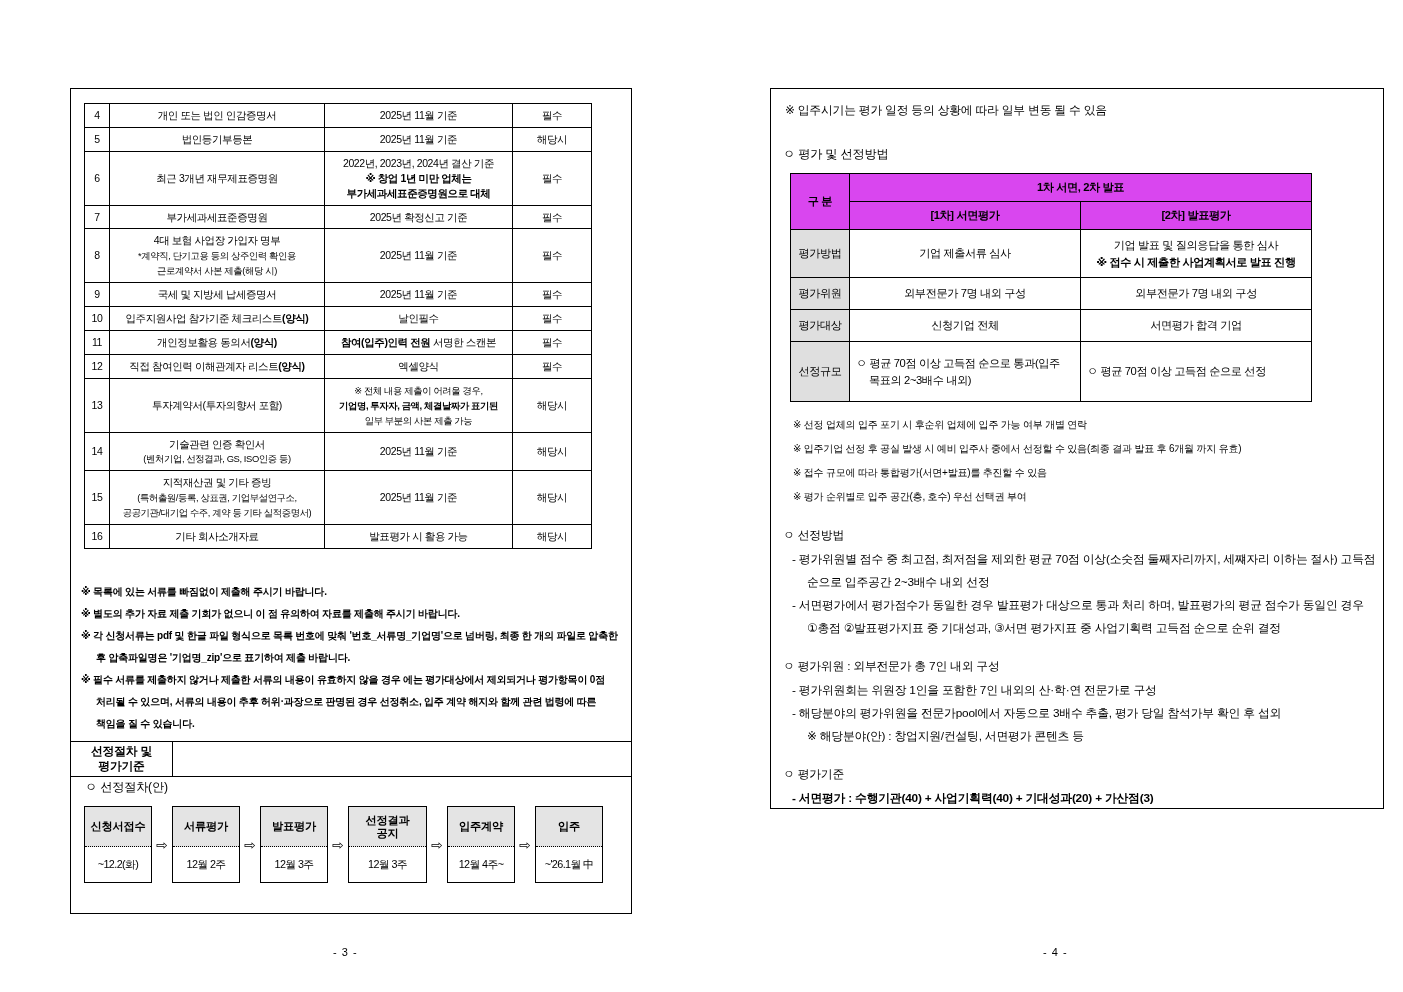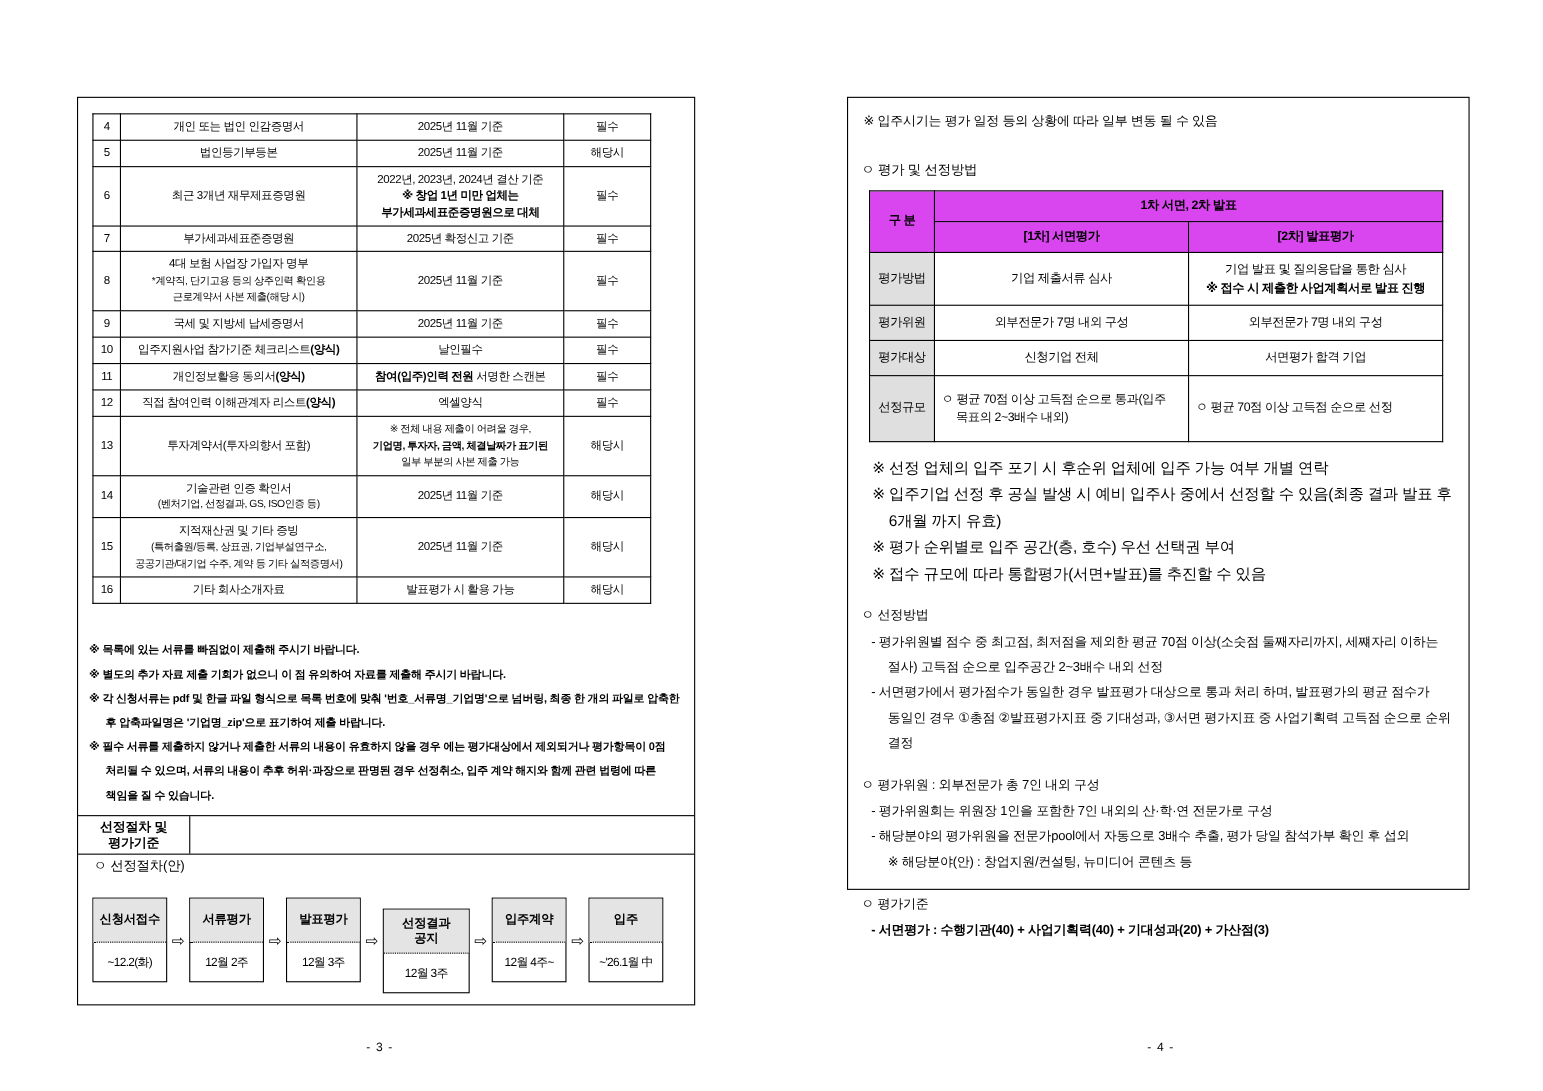--- a/index.html
+++ b/index.html
@@ -2,21 +2,21 @@
 <html><head>
 <meta charset="utf-8">
 <style>
   * { margin:0; padding:0; box-sizing:border-box; }
   html,body { width:1403px; height:992px; background:#ffffff;
     font-family:"Liberation Sans","DejaVu Sans",sans-serif; color:#000; }
   body { position:relative; letter-spacing:-0.2px; }
 
   .page { position:absolute; border:1.6px solid #000; background:#fff; }
   #page3 { left:70px; top:88px; width:562px; height:826px; }
-  #page4 { left:770px; top:88px; width:566px; height:721px; }
+  #page4 { left:770px; top:88px; width:614px; height:721px; }
 
   
   .docs-table { position:absolute; left:13px; top:14px; width:507px;
     border-collapse:collapse; table-layout:fixed; font-size:10.5px; letter-spacing:-0.4px; }
   .docs-table td { border:1px solid #000; text-align:center; vertical-align:middle;
     padding:4px 2px; line-height:1.42; white-space:pre-line; word-break:keep-all; }
   .b { font-weight:bold; }
   .s { font-size:9.4px; }
 
   
@@ -29,21 +29,21 @@
     border-top:1.4px solid #000; border-bottom:1.4px solid #000; display:flex; }
   .sect-label { width:102px; border-right:1.4px solid #000; display:flex;
     align-items:center; justify-content:center; text-align:center;
     font-weight:bold; font-size:11.8px; line-height:15px; white-space:pre-line; }
   .sect-rest { flex:1; }
 
   
   .proc-heading { position:absolute; left:14px; top:690px; font-size:12.2px; }
   .flow { position:absolute; left:13px; top:717px; display:flex; align-items:center;justify-content:space-between; }
   .flow-box { width:68px; height:77px; border:1.4px solid #000; display:flex; flex-direction:column; background:#fff; }
-  .flow-box.wide { width:79px;margin-top:20px; }
+  .flow-box.wide { width:79px; }
   .flow-title { background:#e4e4e4; flex:0 0 40px; display:flex; align-items:center; justify-content:center;
     font-weight:bold; font-size:11.2px; line-height:13px; text-align:center;
     border-bottom:1.2px dotted #000; white-space:pre-line; }
   .flow-date { flex:1; display:flex; align-items:center; justify-content:center; font-size:10.8px; letter-spacing:-0.6px; }
   .flow-arrow { width:20px; text-align:center; font-size:14px; line-height:14px; }
 
   .pagenum { position:absolute; font-size:11px; letter-spacing:1px; }
   #pn3 { left:333px; top:946px; }
   #pn4 { left:1043px; top:946px; }
 
@@ -53,21 +53,21 @@
   .eval-table { margin:10px 0 0 19px; width:521px; border-collapse:collapse; table-layout:fixed;
     font-size:11.2px; letter-spacing:-0.4px; }
   .eval-table td { border:1px solid #000; text-align:center; vertical-align:middle;
     padding:2px 4px; line-height:1.45; word-break:keep-all; }
   .eval-table td.th { background:#d946ef; font-weight:bold; }
   .eval-table td.rl { background:#dfdfdf; }
   .eval-table td.pre { white-space:pre-line; }
   .eval-table td.left-hang { text-align:left; padding-left:6px; }
   .eval-table td.left-hang .cellhang { display:block; padding-left:13px; text-indent:-13px; }
 
-  .p4-notes { margin:11px 0 0 22px; font-size:14px; line-height:24px; }
+  .p4-notes { margin:11px 0 0 22px; font-size:10px; line-height:24px; }
   .p4-sect { margin:15px 0 0 12px; font-size:11.8px; line-height:23px; }
   .p4-sect .sect-head { margin-bottom:1px; }
   .p4-sect .items { margin-left:9px; }
   .p4-sect .items .indent2 { padding-left:30px; text-indent:-15px; }
   .bold { font-weight:bold; }
 </style>
 </head>
 <body>
 
 <div class="page" id="page3">
@@ -264,38 +264,38 @@
           <td class="left-hang">
             <span class="cellhang"><span>ㅇ 평균 70점 이상 고득점 순으로 선정</span></span>
           </td>
         </tr>
       </tbody>
   </table>
 
   <div class="p4-notes" id="p4-notes">
       <div class="hang">※ 선정 업체의 입주 포기 시 후순위 업체에 입주 가능 여부 개별 연락</div>
       <div class="hang">※ 입주기업 선정 후 공실 발생 시 예비 입주사 중에서 선정할 수 있음(최종 결과 발표 후 6개월 까지 유효)</div>
+      <div class="hang">※ 접수 규모에 따라 통합평가(서면+발표)를 추진할 수 있음</div>
       <div class="hang">※ 평가 순위별로 입주 공간(층, 호수) 우선 선택권 부여</div>
-      <div class="hang">※ 접수 규모에 따라 통합평가(서면+발표)를 추진할 수 있음</div>
     </div>
 
   <div class="p4-sect">
     <div class="sect-head">ㅇ 선정방법</div>
     <div class="items" id="sel-items">
         <div class="hang">- 평가위원별 점수 중 최고점, 최저점을 제외한 평균 70점 이상(소숫점 둘째자리까지, 세쨰자리 이하는 절사) 고득점 순으로 입주공간 2~3배수 내외 선정</div>
         <div class="hang">- 서면평가에서 평가점수가 동일한 경우 발표평가 대상으로 통과 처리 하며, 발표평가의 평균 점수가 동일인 경우 ①총점 ②발표평가지표 중 기대성과, ③서면 평가지표 중 사업기획력 고득점 순으로 순위 결정</div>
       </div>
   </div>
 
   <div class="p4-sect">
     <div class="sect-head">ㅇ 평가위원 : 외부전문가 총 7인 내외 구성</div>
     <div class="items" id="com-items">
         <div class="hang">- 평가위원회는 위원장 1인을 포함한 7인 내외의 산·학·연 전문가로 구성</div>
         <div class="hang">- 해당분야의 평가위원을 전문가pool에서 자동으로 3배수 추출, 평가 당일 참석가부 확인 후 섭외</div>
-        <div class="hang indent2">※ 해당분야(안) : 창업지원/컨설팅, 뉴미디어 콘텐츠 등</div>
+        <div class="hang indent2">※ 해당분야(안) : 창업지원/컨설팅, 서면평가 콘텐츠 등</div>
       </div>
   </div>
 
   <div class="p4-sect">
     <div class="sect-head">ㅇ 평가기준</div>
     <div class="items">
       <div class="hang bold">- 서면평가 : 수행기관(40) + 사업기획력(40) + 기대성과(20) + 가산점(3)</div>
     </div>
   </div>
 </div>

